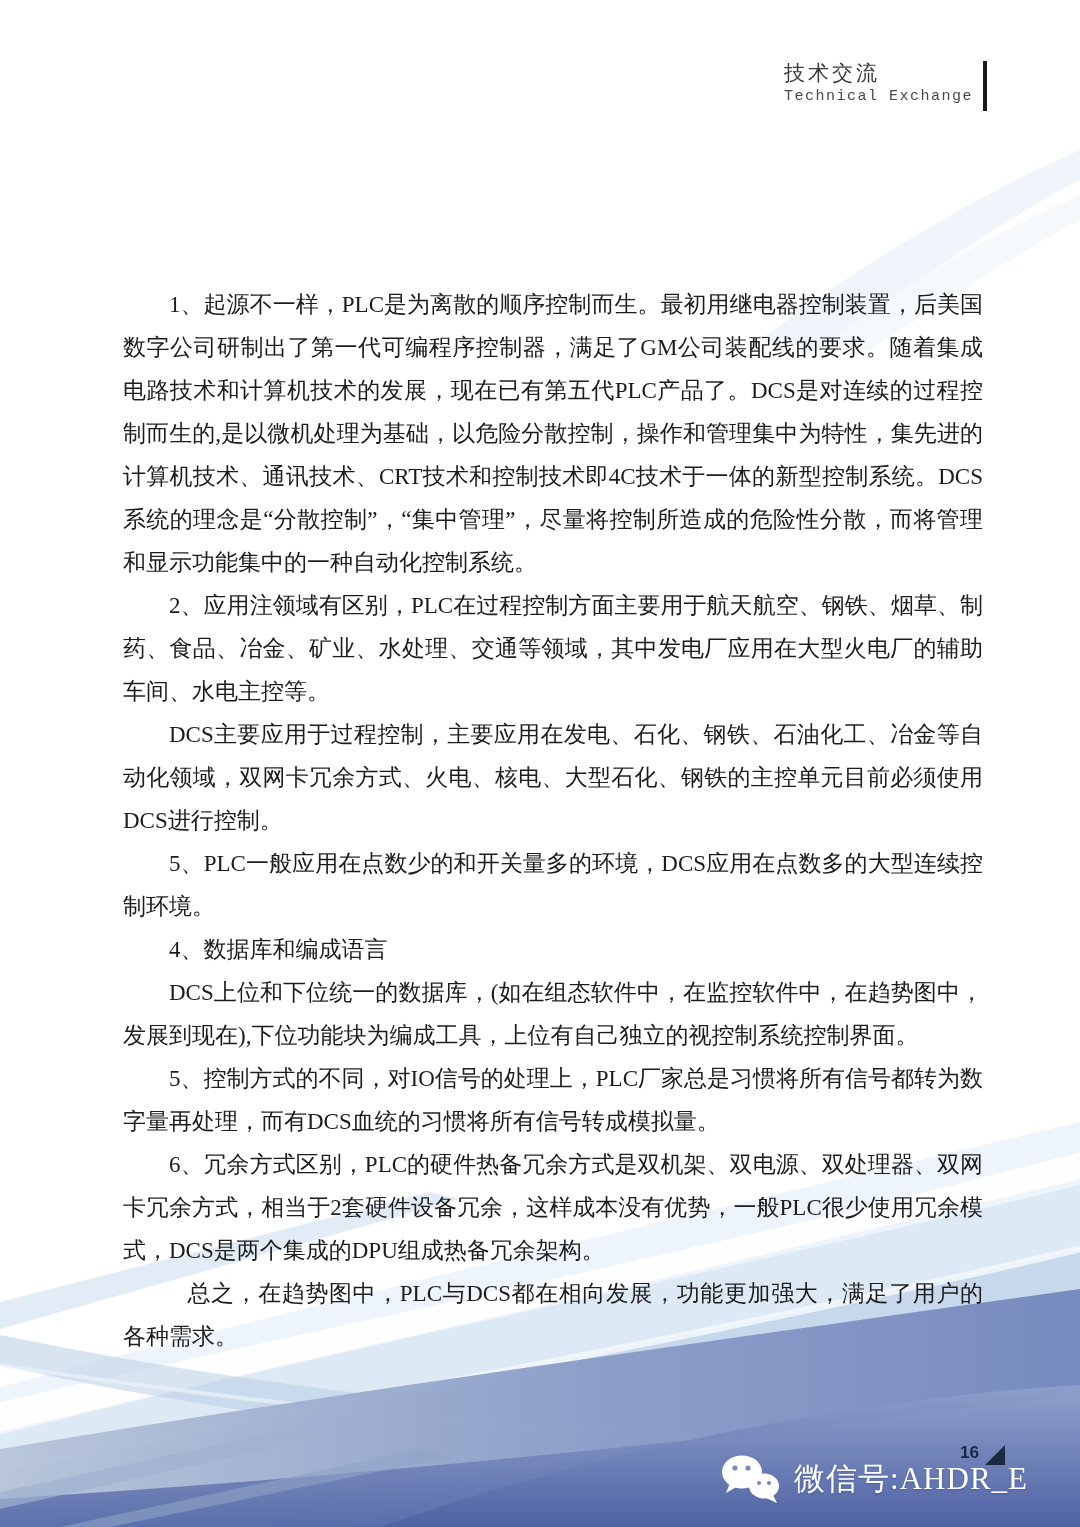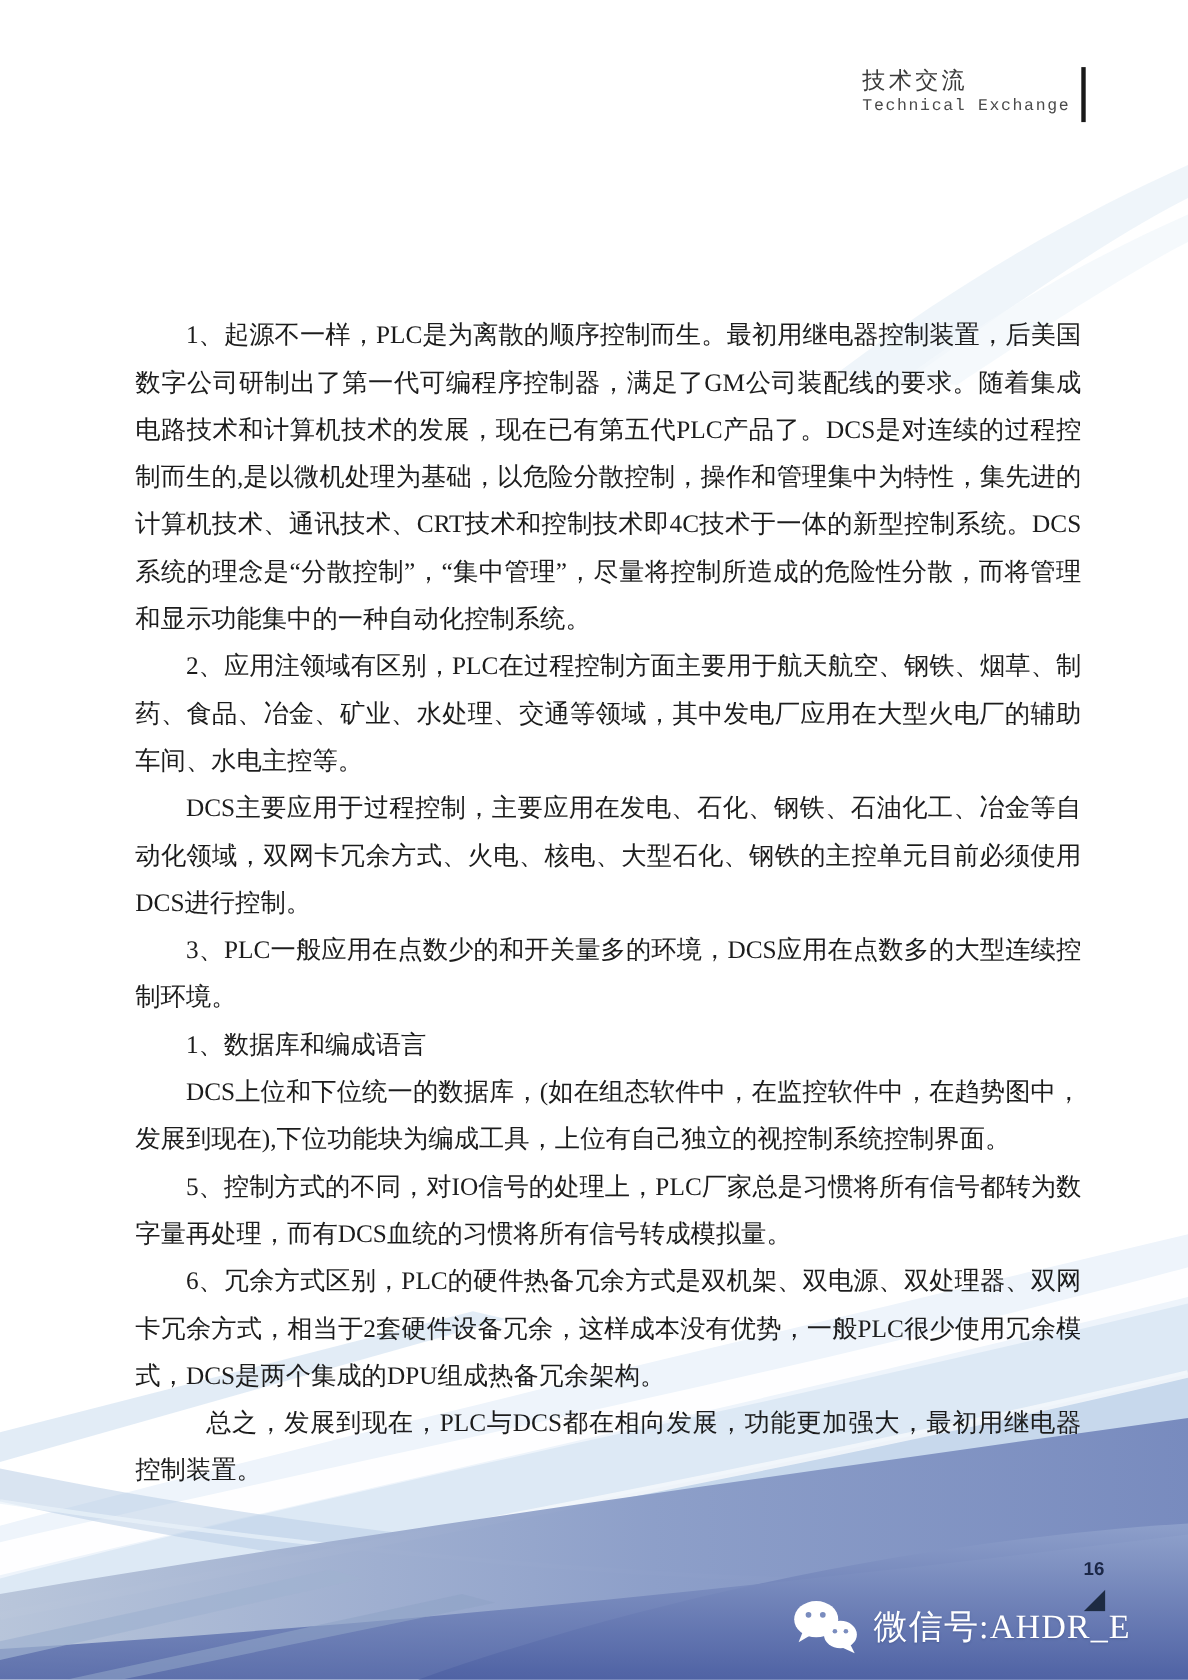--- a/index.html
+++ b/index.html
@@ -58,21 +58,21 @@
     font-family:Liberation Serif, serif;
     text-align:center;
   }
   .wechat-icon { width:62px; height:52px; flex:0 0 auto; }
   .wechat-label {
     color:#ffffff; font-size:31px; letter-spacing:1px;
     text-shadow:0 1px 2px rgba(40,55,110,.35);
   }
   .page-marker {
     position:absolute; right:75px; bottom:62px; z-index:4;
-    display:flex; align-items:flex-start; gap:6px;flex-direction:column;
+    display:flex; align-items:flex-start; gap:6px;
   }
   .page-number {
     font-size:17px; font-weight:bold; color:#1b2747;
     font-family:"Liberation Sans","DejaVu Sans",sans-serif;
   }
   .page-triangle {
     width:20px; height:20px; background:#1d2b42;
     clip-path:polygon(100% 0, 100% 100%, 0 100%);
     margin-top:2px;
   }
@@ -90,26 +90,26 @@
 
 <svg class="top-wave" viewBox="0 0 320 210" preserveAspectRatio="none">
   <path d="M320,10 C230,50 120,110 0,200 L60,210 C170,130 260,70 320,40 Z" fill="#e9f1f8" opacity="0.75"></path>
   <path d="M320,55 C240,90 150,140 60,205 L110,210 C200,150 280,100 320,80 Z" fill="#f2f7fb" opacity="0.8"></path>
 </svg>
 
 <div class="article">
   <p>1、起源不一样，PLC是为离散的顺序控制而生。最初用继电器控制装置，后美国数字公司研制出了第一代可编程序控制器，满足了GM公司装配线的要求。随着集成电路技术和计算机技术的发展，现在已有第五代PLC产品了。DCS是对连续的过程控制而生的,是以微机处理为基础，以危险分散控制，操作和管理集中为特性，集先进的计算机技术、通讯技术、CRT技术和控制技术即4C技术于一体的新型控制系统。DCS系统的理念是“分散控制”，“集中管理”，尽量将控制所造成的危险性分散，而将管理和显示功能集中的一种自动化控制系统。</p>
   <p>2、应用注领域有区别，PLC在过程控制方面主要用于航天航空、钢铁、烟草、制药、食品、冶金、矿业、水处理、交通等领域，其中发电厂应用在大型火电厂的辅助车间、水电主控等。</p>
   <p>DCS主要应用于过程控制，主要应用在发电、石化、钢铁、石油化工、冶金等自动化领域，双网卡冗余方式、火电、核电、大型石化、钢铁的主控单元目前必须使用DCS进行控制。</p>
-  <p>3、PLC一般应用在点数少的和开关量多的环境，DCS应用在点数多的大型连续控制环境。</p>
-  <p>1、数据库和编成语言</p>
+  <p>5、PLC一般应用在点数少的和开关量多的环境，DCS应用在点数多的大型连续控制环境。</p>
+  <p>4、数据库和编成语言</p>
   <p>DCS上位和下位统一的数据库，(如在组态软件中，在监控软件中，在趋势图中，发展到现在),下位功能块为编成工具，上位有自己独立的视控制系统控制界面。</p>
   <p>5、控制方式的不同，对IO信号的处理上，PLC厂家总是习惯将所有信号都转为数字量再处理，而有DCS血统的习惯将所有信号转成模拟量。</p>
   <p>6、冗余方式区别，PLC的硬件热备冗余方式是双机架、双电源、双处理器、双网卡冗余方式，相当于2套硬件设备冗余，这样成本没有优势，一般PLC很少使用冗余模式，DCS是两个集成的DPU组成热备冗余架构。</p>
-  <p class="deep-indent">总之，发展到现在，PLC与DCS都在相向发展，功能更加强大，最初用继电器控制装置。</p>
+  <p class="deep-indent">总之，在趋势图中，PLC与DCS都在相向发展，功能更加强大，满足了用户的各种需求。</p>
 </div>
 
 <svg class="bottom-waves" viewBox="0 0 1080 430" preserveAspectRatio="none">
   <defs>
     <linearGradient id="gBand" x1="0" y1="0" x2="1" y2="0">
       <stop offset="0" stop-color="#b7c4d9"></stop>
       <stop offset="0.55" stop-color="#8a9cc7"></stop>
       <stop offset="1" stop-color="#7487bc"></stop>
     </linearGradient>
     <linearGradient id="gDeep" x1="0" y1="0" x2="0" y2="1">

